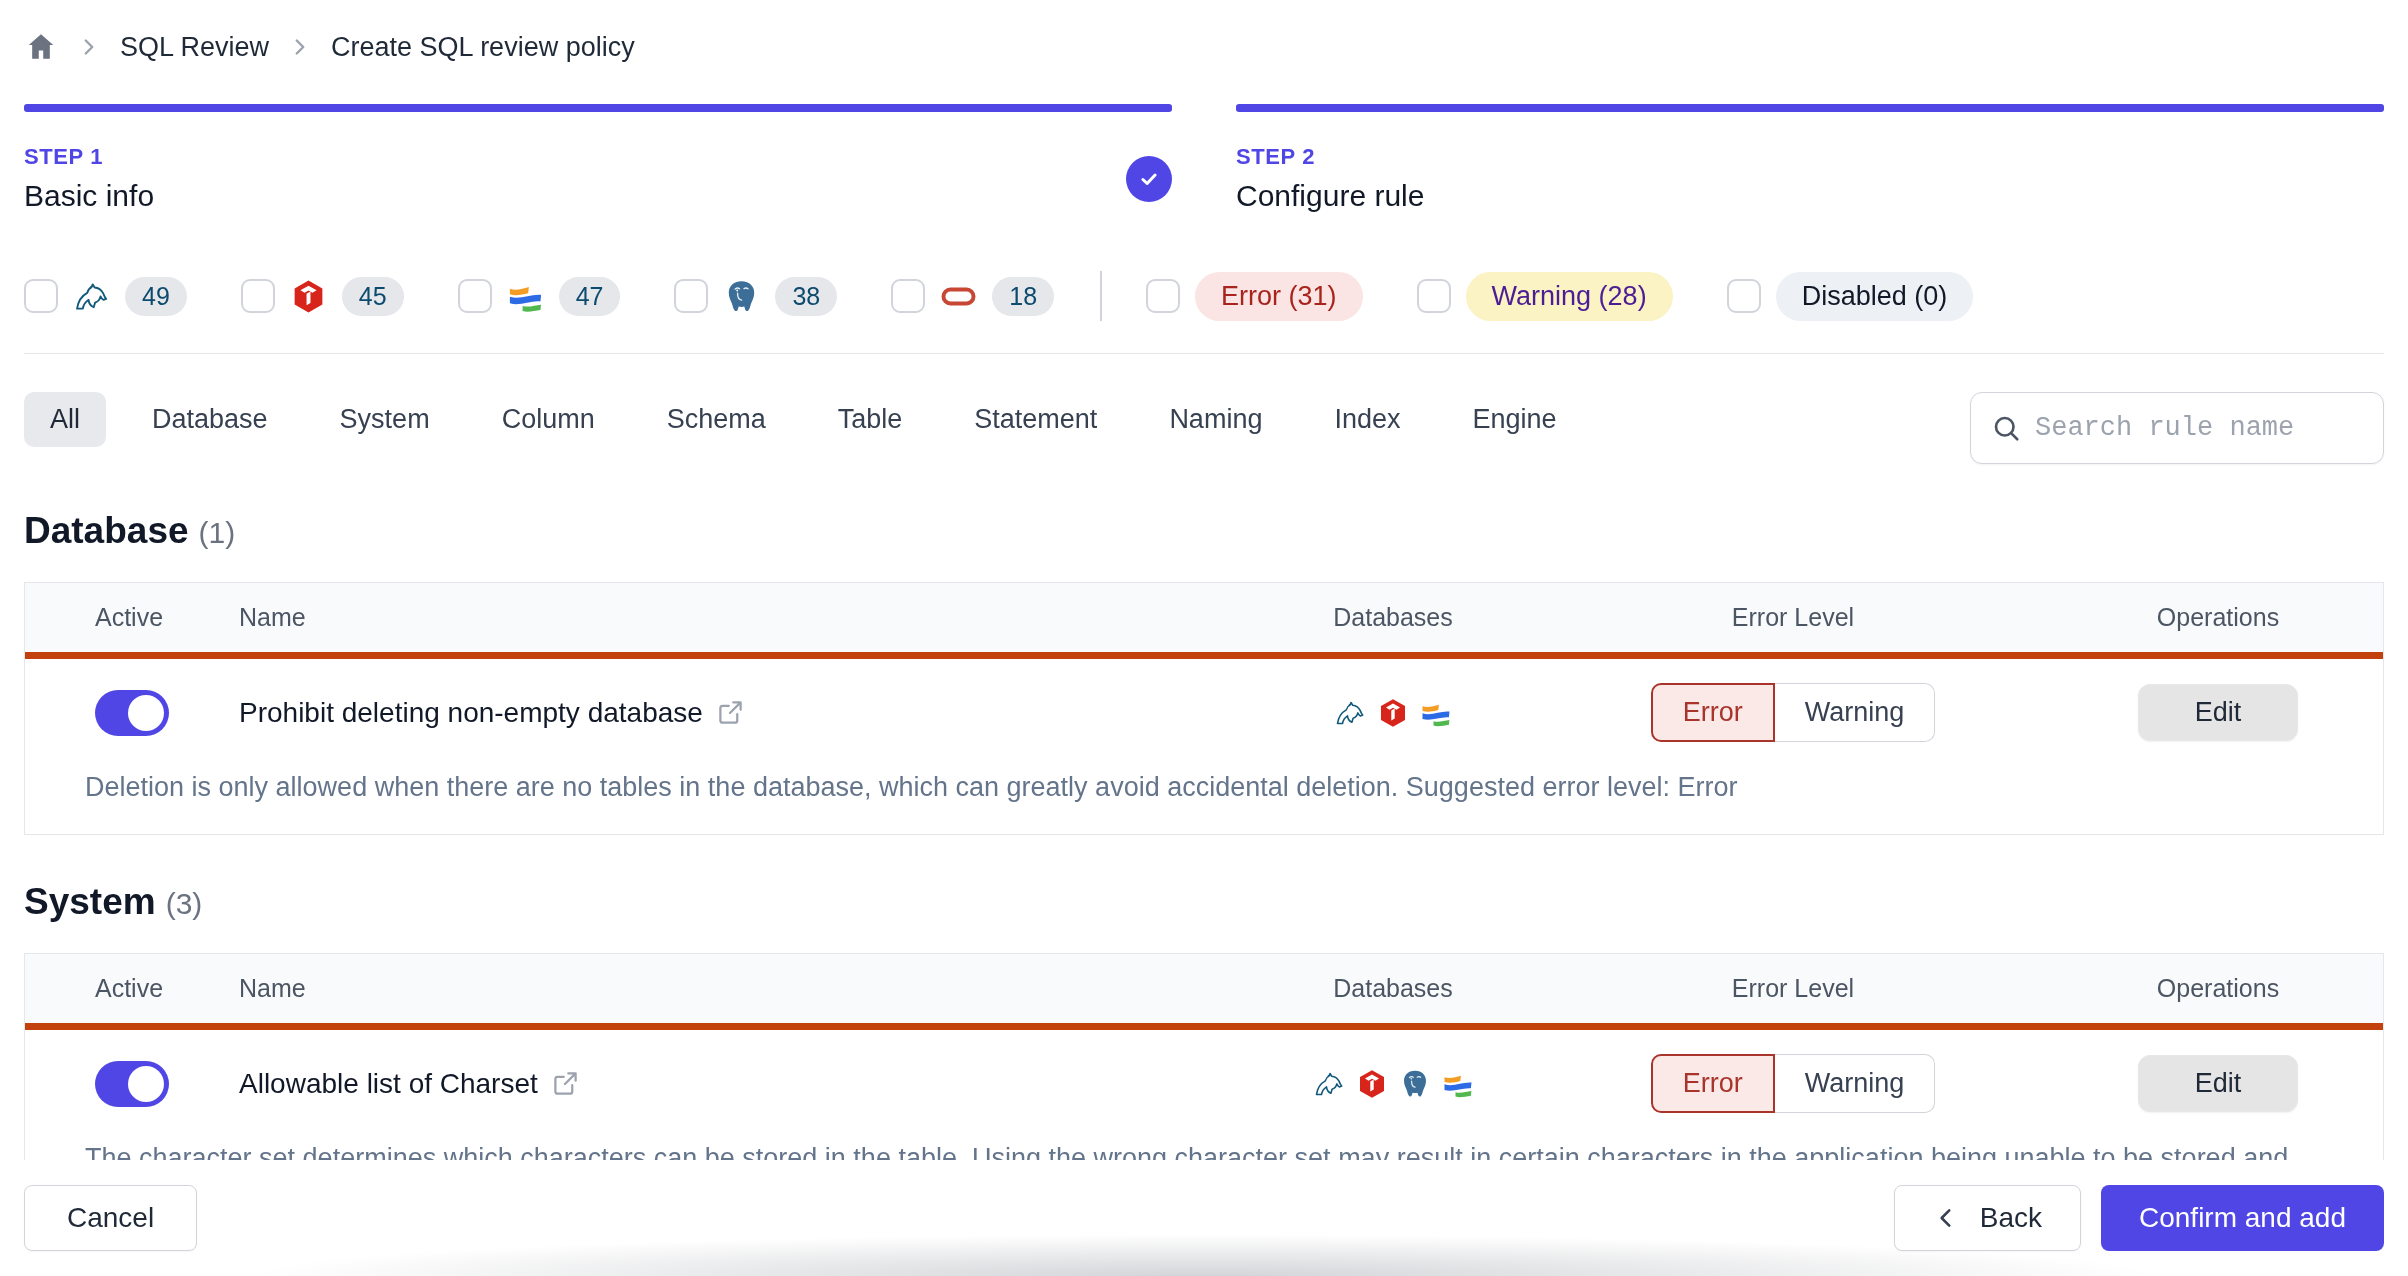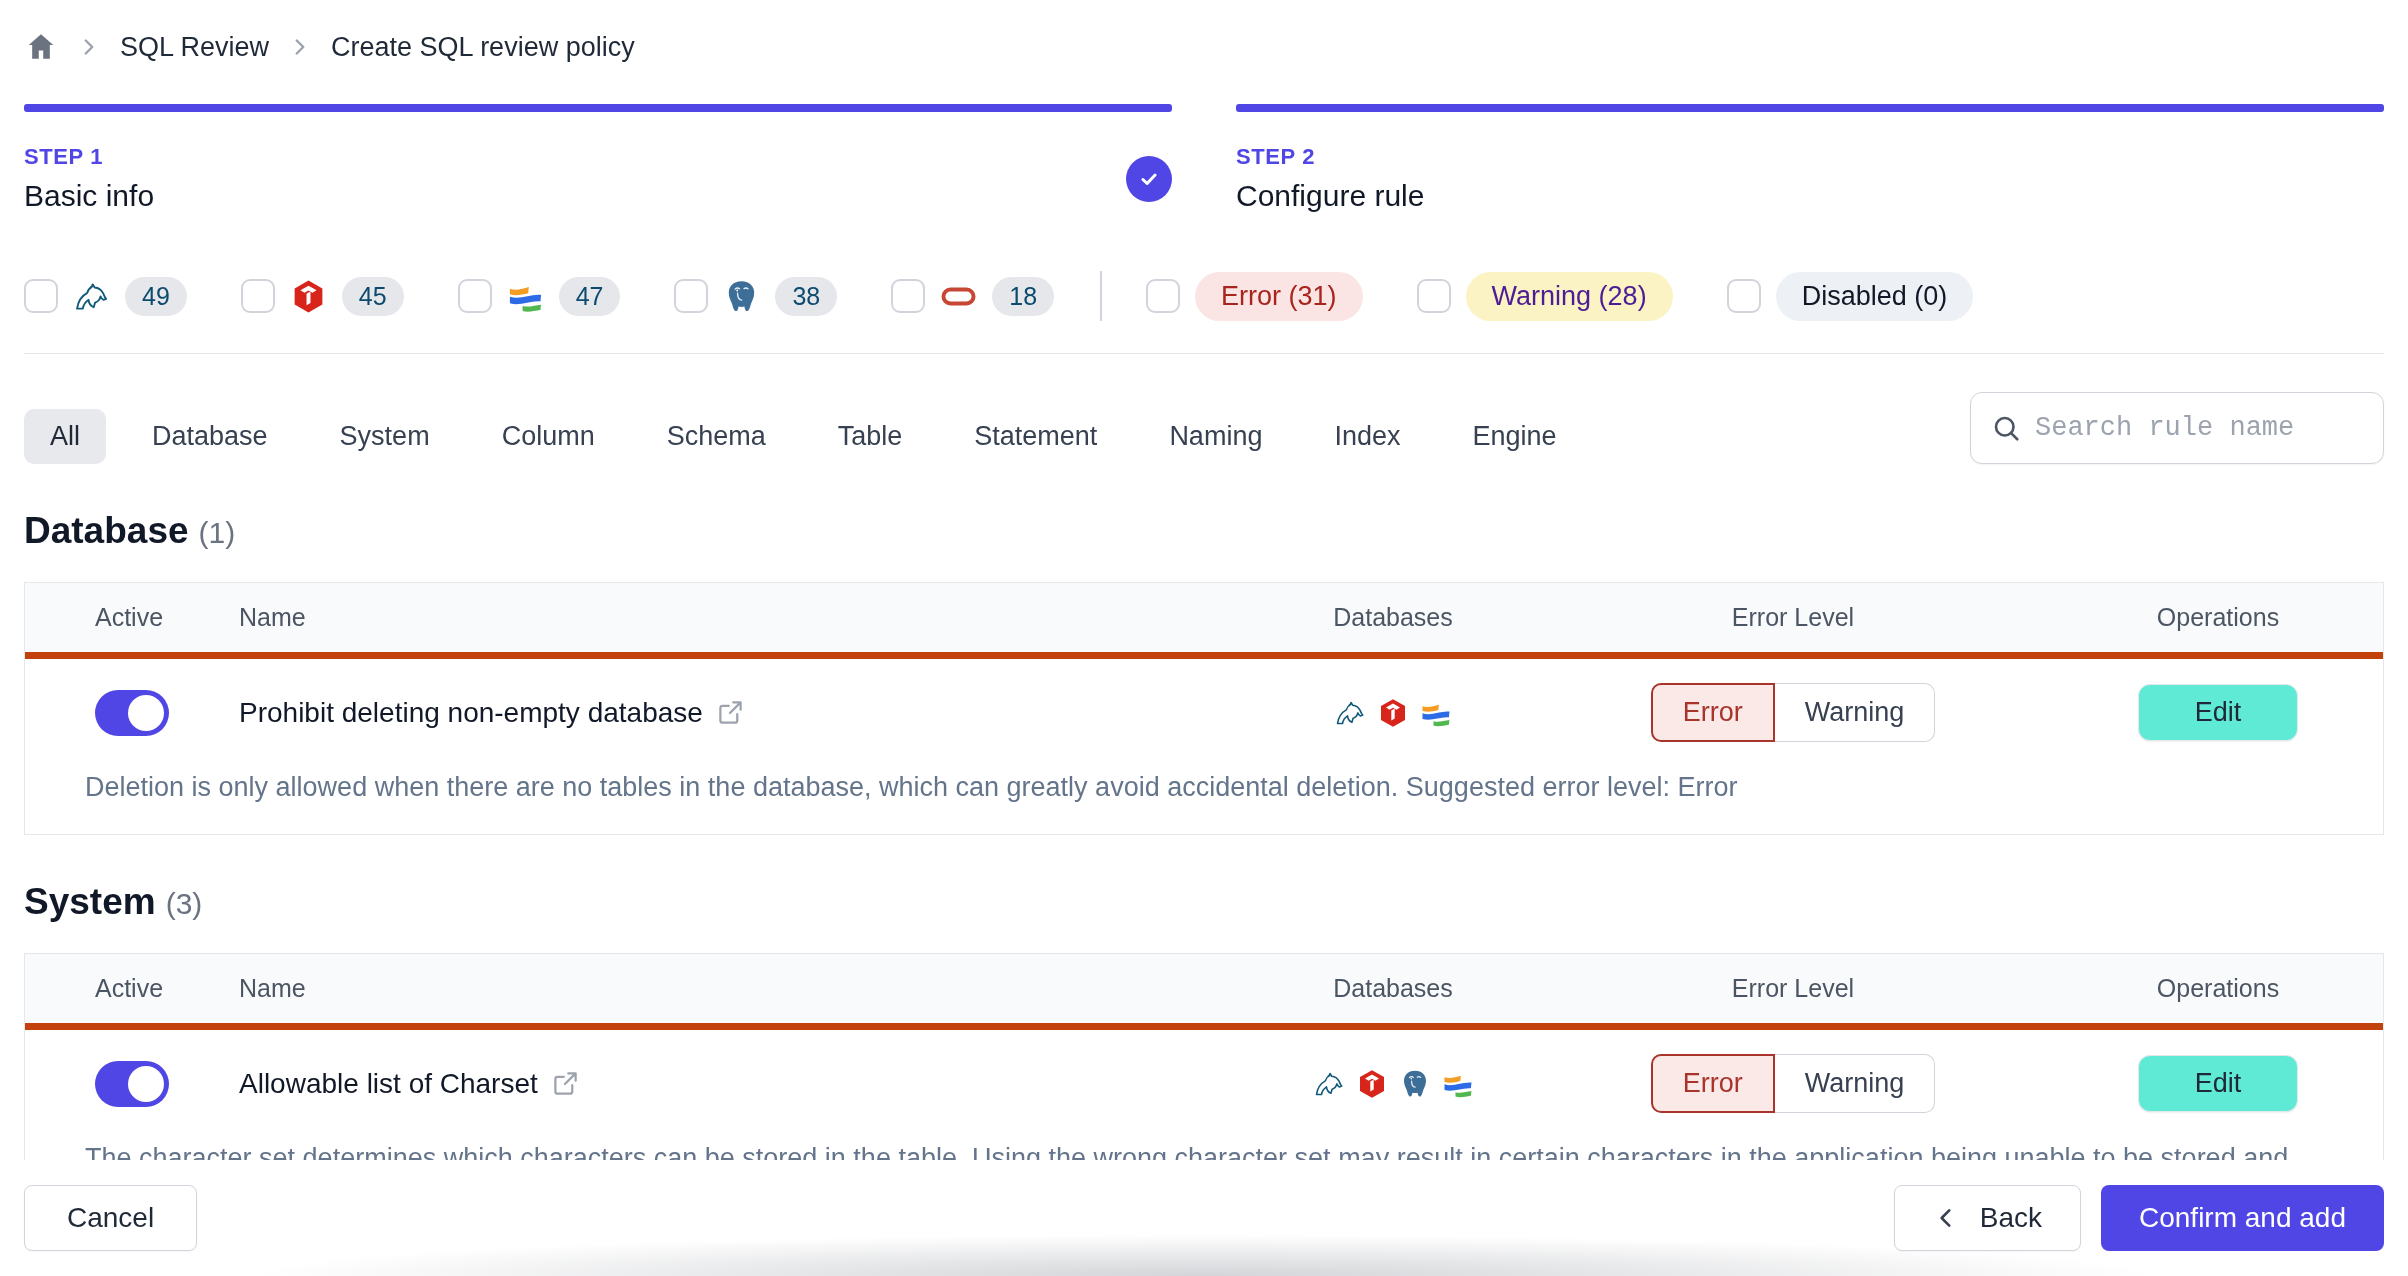--- a/index.html
+++ b/index.html
@@ -35,21 +35,21 @@
   .eng { width:37px; height:37px; }
   .eng-sm { width:32px; height:32px; }
   .count-badge { background:#e5e7eb; border-radius:999px; padding:5px 17px; font-size:25px; color:#0c4a6e; }
   .vdivider { width:2px; height:50px; background:#d1d5db; margin:0 44px 0 -8px; }
   .pill { border-radius:999px; padding:9px 26px; font-size:27px; font-weight:500; }
   .pill.error    { background:#fbe5e4; color:#a8241d; }
   .pill.warning  { background:#fbf3c3; color:#4c1d95; }
   .pill.disabled { background:#edf0f4; color:#111827; }
 
   
-  .tabs-row { display:flex; align-items:flex-end; justify-content:space-between; margin-top:38px; }
+  .tabs-row { display:flex; align-items:flex-start; justify-content:space-between; margin-top:38px; }
   .tabs { display:flex; align-items:center; gap:20px; }
   .tab { padding:12px 26px; font-size:27px; color:#374151; border-radius:10px; cursor:pointer; white-space:nowrap; }
   .tab.active { background:#e7e9ec; color:#1f2937; }
   .search-box { width:414px; height:72px; border:1px solid #d1d5db; border-radius:12px;
     display:flex; align-items:center; gap:14px; padding:0 20px; background:#fff;
     box-shadow:0 1px 2px rgba(0,0,0,.05); }
   .search-box svg { flex:0 0 auto; }
   .search-box input { border:none; outline:none; font-size:27px; width:100%;
     font-family:Liberation Mono, monospace; color:#111827; }
   .search-box input::placeholder { color:#9ca3af; }
@@ -68,21 +68,21 @@
   .toggle { width:74px; height:46px; background:#4f46e5; border-radius:999px; position:relative; margin-left:70px; cursor:pointer; }
   .toggle .knob { position:absolute; right:5px; top:5px; width:36px; height:36px; background:#fff; border-radius:50%; }
   .rule-name { font-size:28px; color:#111827; padding-left:24px; display:flex; align-items:center; gap:14px; }
   .db-icons { display:flex; justify-content:center; align-items:center; gap:11px; }
   .level-group { display:flex; justify-content:center; }
   .lvl-btn { font-size:27px; font-weight:500; cursor:pointer; font-family:"Liberation Sans", sans-serif;text-align:center; }
   .lvl-error { border:2px solid #a8342c; background:#fbe9e8; color:#a8342c;
     padding:12px 30px; border-radius:10px 0 0 10px; }
   .lvl-warning { border:1px solid #d1d5db; border-left:none; background:#fff; color:#374151;
     padding:13px 30px; border-radius:0 10px 10px 0; }
-  .btn-edit { display:block; margin:0 auto; border:1px solid #e5e7eb; background:#5eead4; color:#1f2937;
+  .btn-edit { display:block; margin:0 auto; border:1px solid #e5e7eb; background:#e5e5e5; color:#1f2937;
     padding:12px 56px; font-size:27px; border-radius:12px; cursor:pointer;
     box-shadow:0 1px 2px rgba(0,0,0,.06); font-family:"Liberation Sans", sans-serif; }
   .rule-desc { padding:16px 28px 26px 60px; font-size:27px; color:#64748b; line-height:42px; }
 
   
   .footer { position:absolute; left:0; right:0; bottom:0; height:116px; background:#fff;
     display:flex; align-items:center; justify-content:space-between; padding:0 24px; }
   .footer > * { position:relative; z-index:1; }
   .window-shadow { position:absolute; left:0; right:0; bottom:0; height:48px; z-index:0;
     background:radial-gradient(ellipse 55% 120% at 50% 100%, rgba(110,115,125,.30), rgba(110,115,125,0) 72%);

